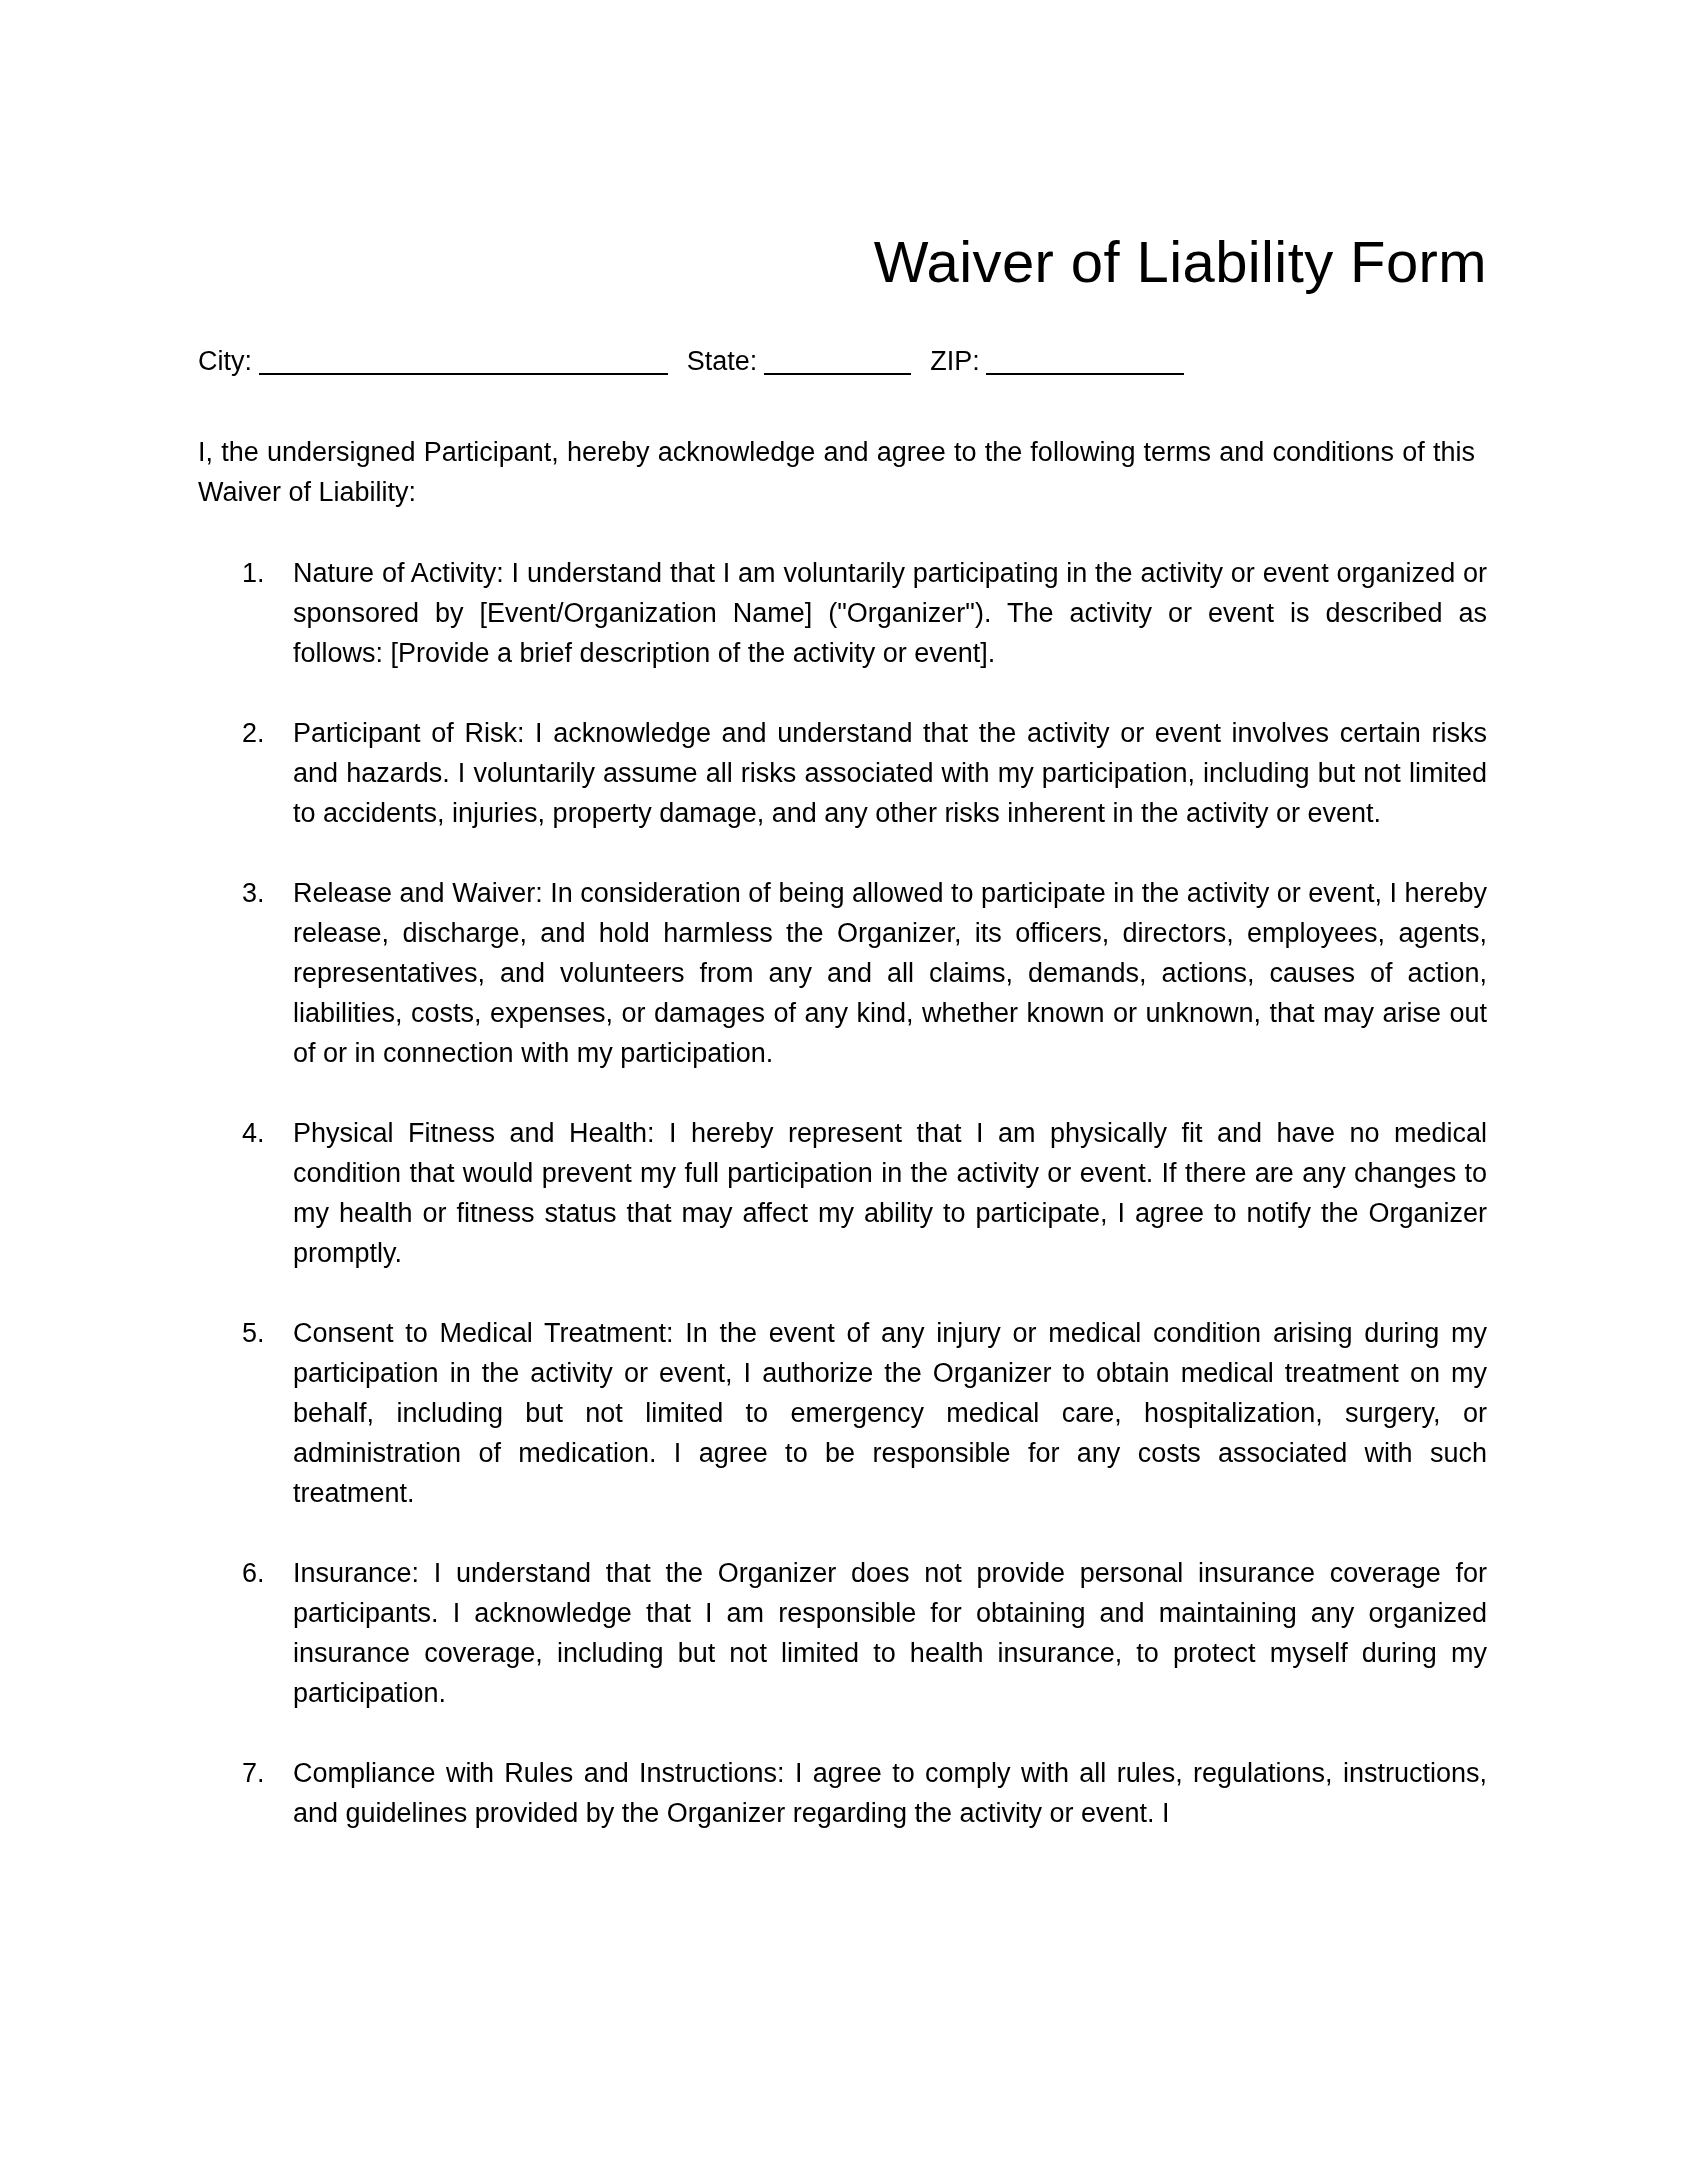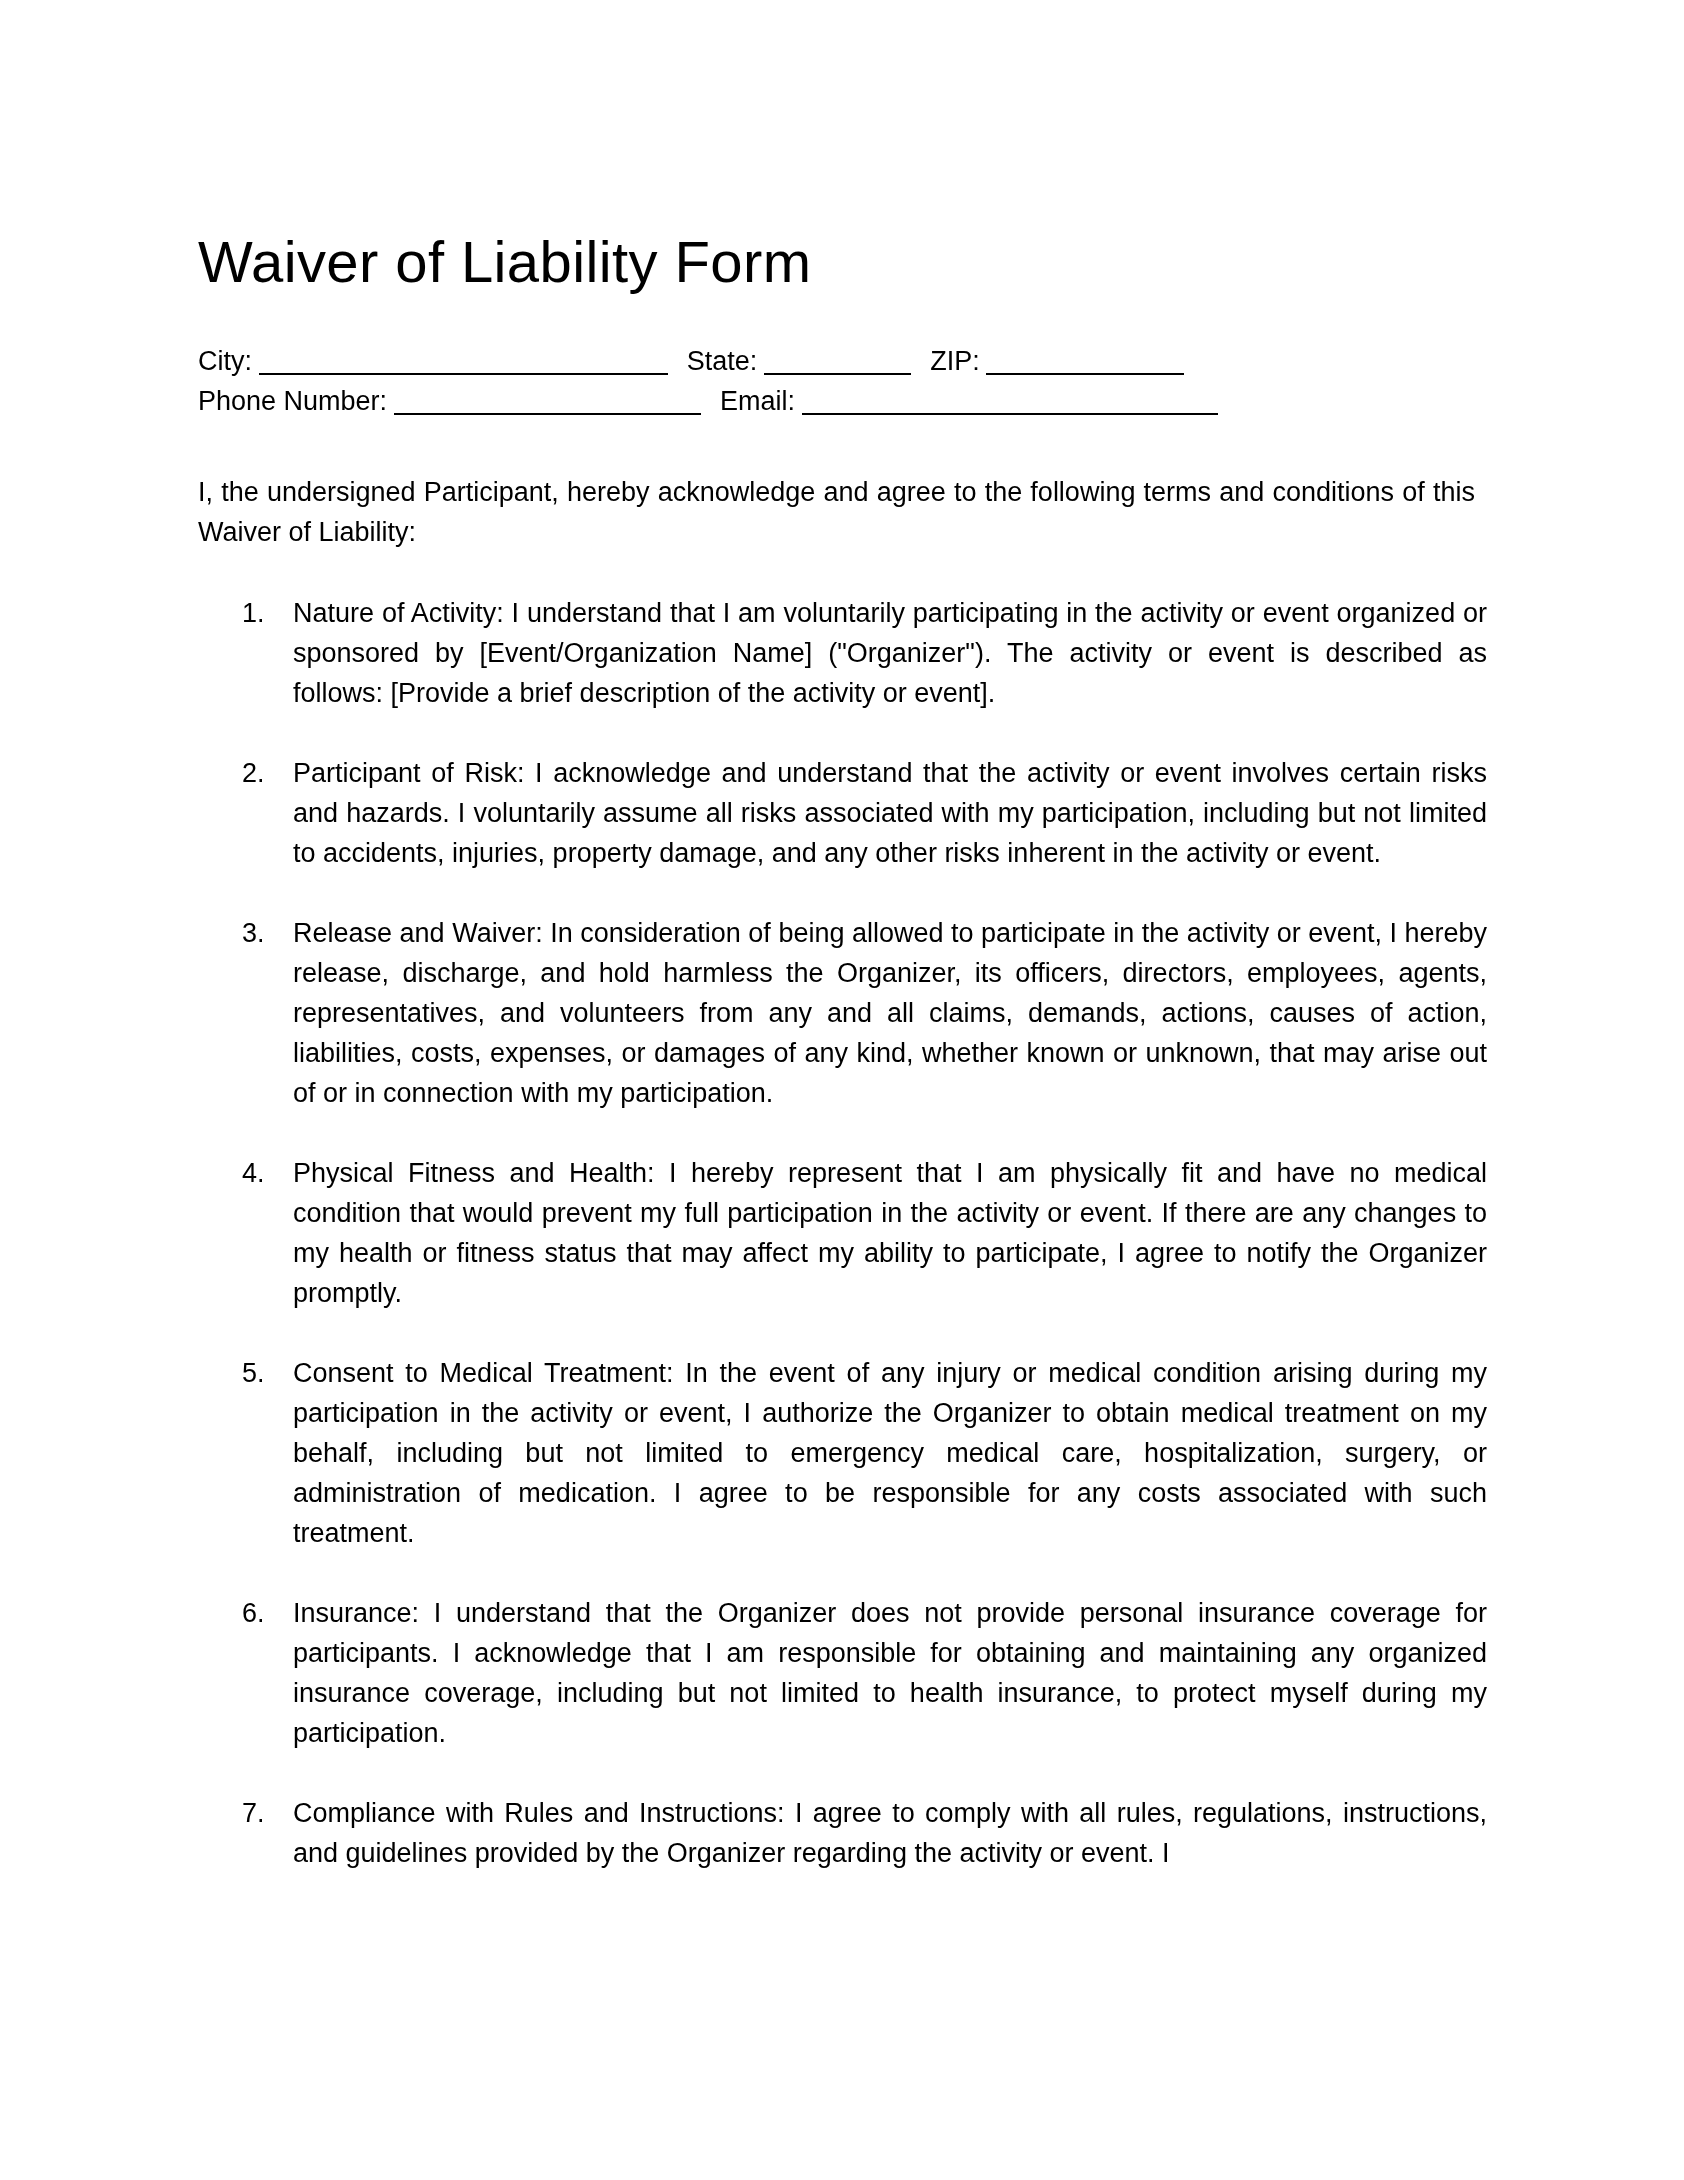--- a/index.html
+++ b/index.html
@@ -11,21 +11,21 @@
     box-sizing: border-box;
     padding: 228px 198px 0 198px;
     font-family: "Liberation Sans", sans-serif;
     font-size: 27px;
     color: #000000;
     overflow: hidden;
   }
   .title {
     font-size: 58px;
     font-weight: 400;
-    text-align: left;
+    text-align: right;
     margin: 0 0 46px 0;
     letter-spacing: 0.4px;
   }
   .fields { line-height: 40px; }
   .field-line { white-space: nowrap; }
   .blank {
     display: inline-block;
     height: 1.7px;
     border-bottom: 2.6px solid #000;
     position: relative;
@@ -65,21 +65,20 @@
 
 <div class="page">
 
   <h1 class="title">Waiver of Liability Form</h1>
 
   <div class="fields">
 
 
     <div class="field-line"><span>City:</span><span class="blank blank-city"></span><span class="inline-label">State:</span><span class="blank blank-state"></span><span class="inline-label">ZIP:</span><span class="blank blank-zip"></span></div>
 
-    <div class="field-line"><span>Phone Number:</span><span class="blank blank-phone"></span><span class="inline-label">Email:</span><span class="blank blank-email"></span></div>
   </div>
 
   <p class="intro">I, the undersigned Participant, hereby acknowledge and agree to the following terms and conditions of this Waiver of Liability:</p>
 
   <div class="terms">
 
     <div class="term">
       <span class="term-num">1.</span>
       <span class="term-label">Nature of Activity:</span><span> I understand that I am voluntarily participating in the activity or event organized or sponsored by [Event/Organization Name] ("Organizer"). The activity or event is described as follows: [Provide a brief description of the activity or event].</span>
     </div>

